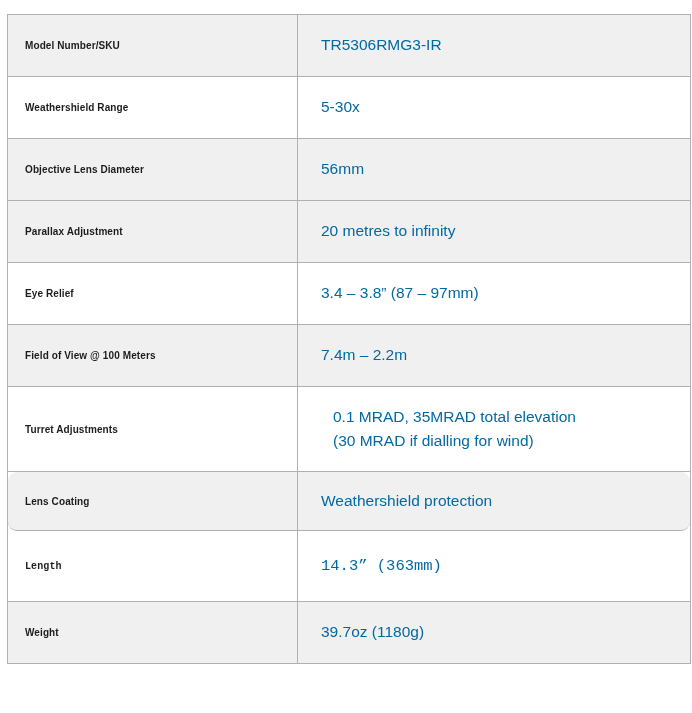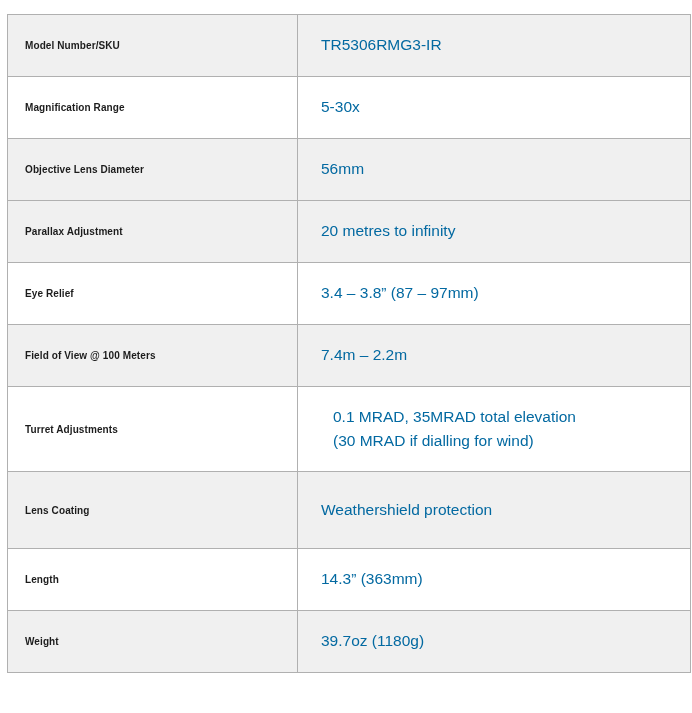--- a/index.html
+++ b/index.html
@@ -23,22 +23,22 @@
   }
   .row {
     display: flex;
     box-sizing: border-box;
     border-bottom: 1px solid #b0b0b0;
     height: 62px;
     background: #ffffff;
   }
   .row.shaded { background: #f0f0f0; }
   .row.tall { height: 85px; gap: 12px; }
-  .row.r9  { height: 77px; }
-  .row.r10 { height: 62px; }
+  .row.r9  { height: 59px; border-radius: 9px; }
+  .row.r10 { height: 71px; font-family: Liberation Mono, monospace; }
   .row.r11 { height: 62px; }
   .cell {
     display: flex;
     flex-direction: column;
     justify-content: center;
     box-sizing: border-box;
   }
   .cell.label {
     width: 290px;
     flex: 0 0 290px;
@@ -64,21 +64,21 @@
 <body>
 
 <div class="spec-table">
 
   <div class="row shaded">
     <div class="cell label">Model Number/SKU</div>
     <div class="cell value">TR5306RMG3-IR</div>
   </div>
 
   <div class="row">
-    <div class="cell label">Magnification Range</div>
+    <div class="cell label">Weathershield Range</div>
     <div class="cell value">5-30x</div>
   </div>
 
   <div class="row shaded">
     <div class="cell label">Objective Lens Diameter</div>
     <div class="cell value">56mm</div>
   </div>
 
 
   <div class="row shaded">

